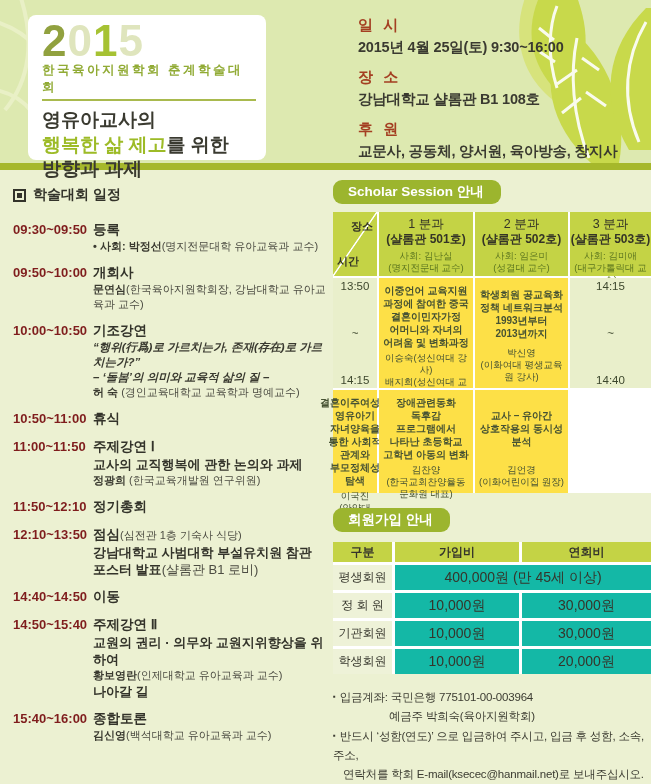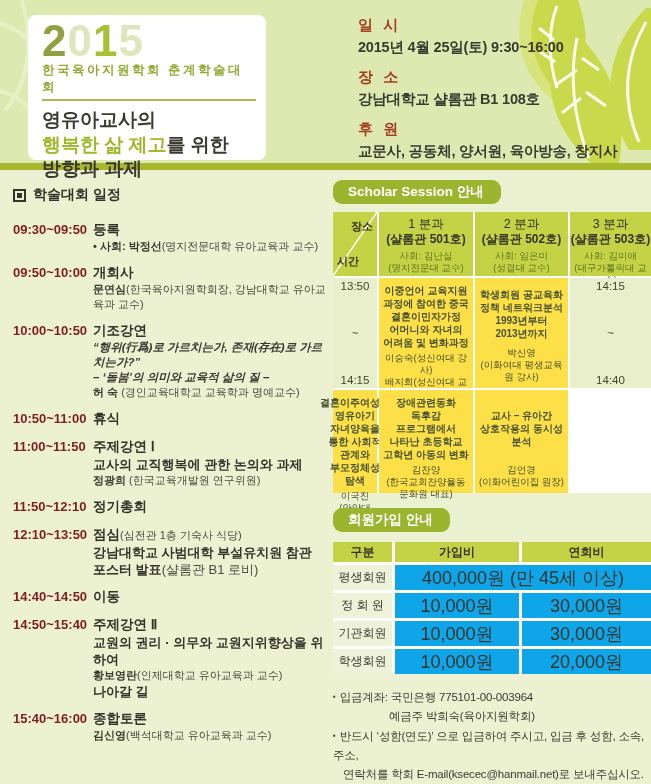--- a/index.html
+++ b/index.html
@@ -70,21 +70,21 @@
   .p-title{flex:1;display:flex;align-items:center;justify-content:center;font-size:10px;font-weight:bold;
            color:#465233;line-height:13px;word-break:keep-all;}
   .p-pres{font-size:9.5px;color:#465233;line-height:12px;margin-top:3px;}
 
   
   .mem-table{margin-top:10px;display:grid;grid-template-columns:59px 124px 1fr;
              grid-template-rows:20px repeat(4,25px);gap:3px;background:#fff;width:318px;}
   .mcell{display:flex;align-items:center;justify-content:center;box-sizing:border-box;}
   .mhead{background:#c4d345;font-size:12px;font-weight:bold;color:#35352b;}
   .mlabel{background:#eef2d8;font-size:12px;color:#35352b;}
-  .mfee{background:#0ea5e9;font-size:18px;color:#35352b;}
+  .mfee{background:#14b8a6;font-size:14px;color:#35352b;}
 
   
   .notes{margin-top:13px;}
   .note-line{font-size:11.5px;color:#3b3b31;line-height:19px;letter-spacing:-0.2px;}
   .note-line.lvl1{padding-left:10px;}
   .note-line.lvl2{padding-left:56px;}
   .bullet{font-size:8px;vertical-align:2px;margin-right:4px;}
 </style>
 </head>
 <body>

